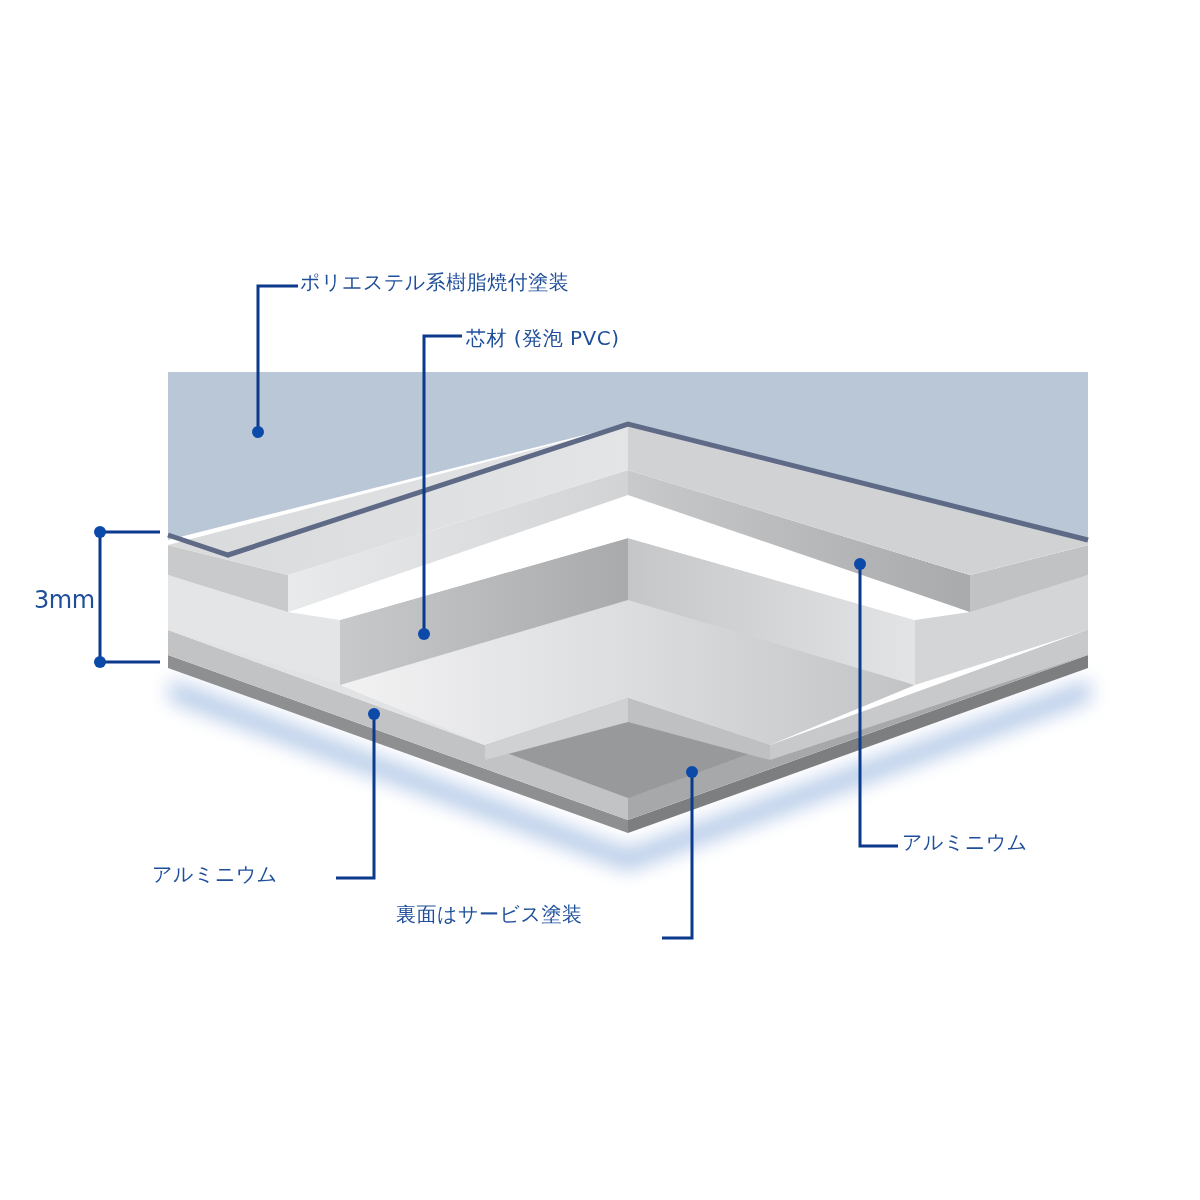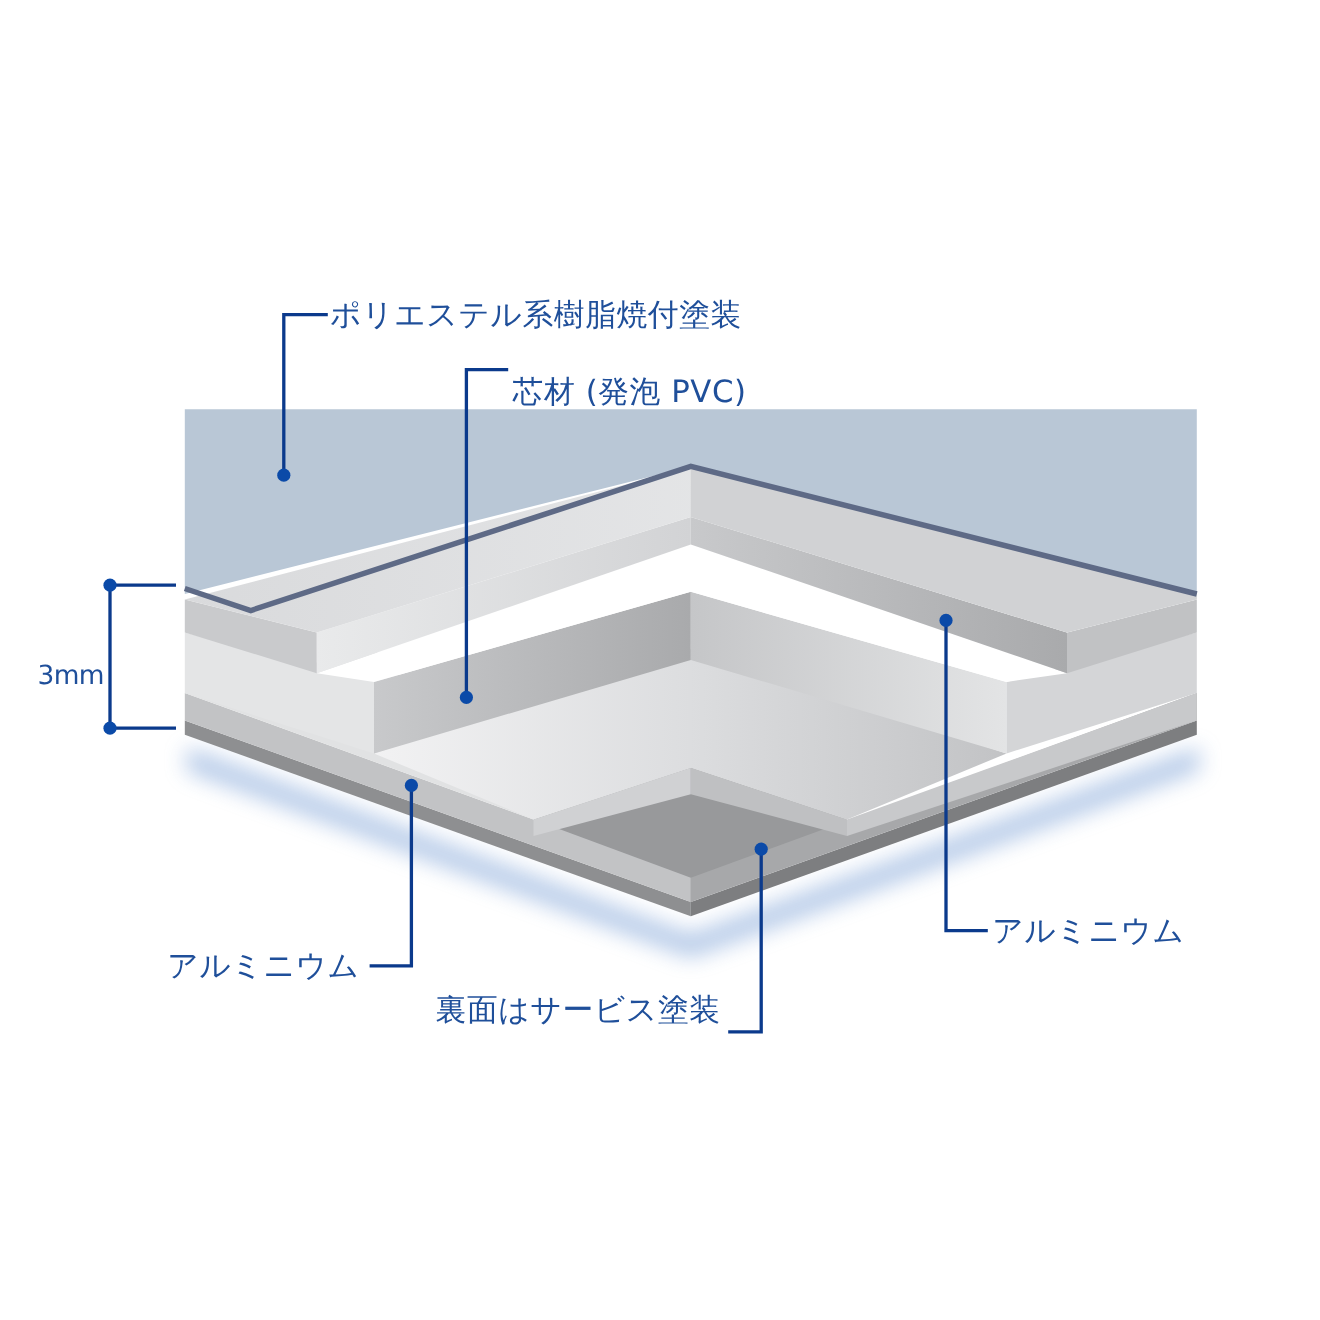--- a/index.html
+++ b/index.html
@@ -2,21 +2,21 @@
 <html><head>
   <meta charset="utf-8">
   <style>
     html, body { margin: 0; padding: 0; background: #ffffff; }
     body { width: 1200px; height: 1200px; position: relative; overflow: hidden; }
     .canvas { position: absolute; left: 0; top: 0; width: 1200px; height: 1200px; }
     .label {
       position: absolute;
       font-family: "DejaVu Sans", sans-serif;
       color: #1f4f9a;
-      font-size: 28px;
+      font-size: 20px;
       line-height: 1;
       white-space: nowrap;
       letter-spacing: 0.5px;
     }
     .dim-label { font-size: 24px; letter-spacing: -0.5px; }
   </style>
 </head>
 <body>
 
 <div class="canvas">
@@ -120,17 +120,17 @@
       <circle cx="374" cy="714" r="6"></circle>
       <circle cx="860" cy="564" r="6"></circle>
       <circle cx="692" cy="772" r="6"></circle>
       <circle cx="100" cy="532" r="6"></circle>
       <circle cx="100" cy="662" r="6"></circle>
     </g>
   </svg>
 </div>
 
 <div class="label" style="left:300px; top:272px;">ポリエステル系樹脂焼付塗装</div>
-<div class="label" style="left:466px; top:342px;">芯材 (発泡 PVC)</div>
-<div class="label dim-label" style="left:34px; top:588px;margin-top:14px;">3mm</div>
+<div class="label" style="left:466px; top:328px;">芯材 (発泡 PVC)</div>
+<div class="label dim-label" style="left:34px; top:588px;">3mm</div>
 <div class="label" style="left:152px; top:864px;">アルミニウム</div>
 <div class="label" style="left:902px; top:832px;">アルミニウム</div>
 <div class="label" style="left:396px; top:904px;">裏面はサービス塗装</div>
 
 </body></html>

